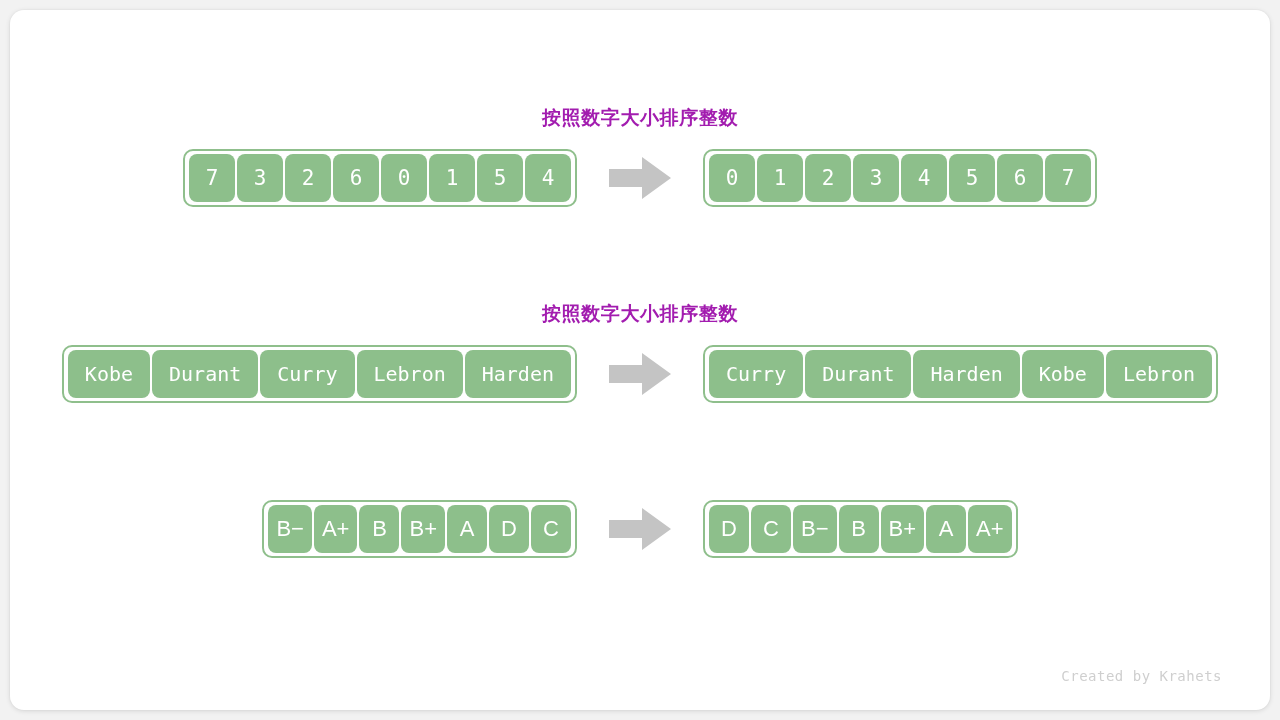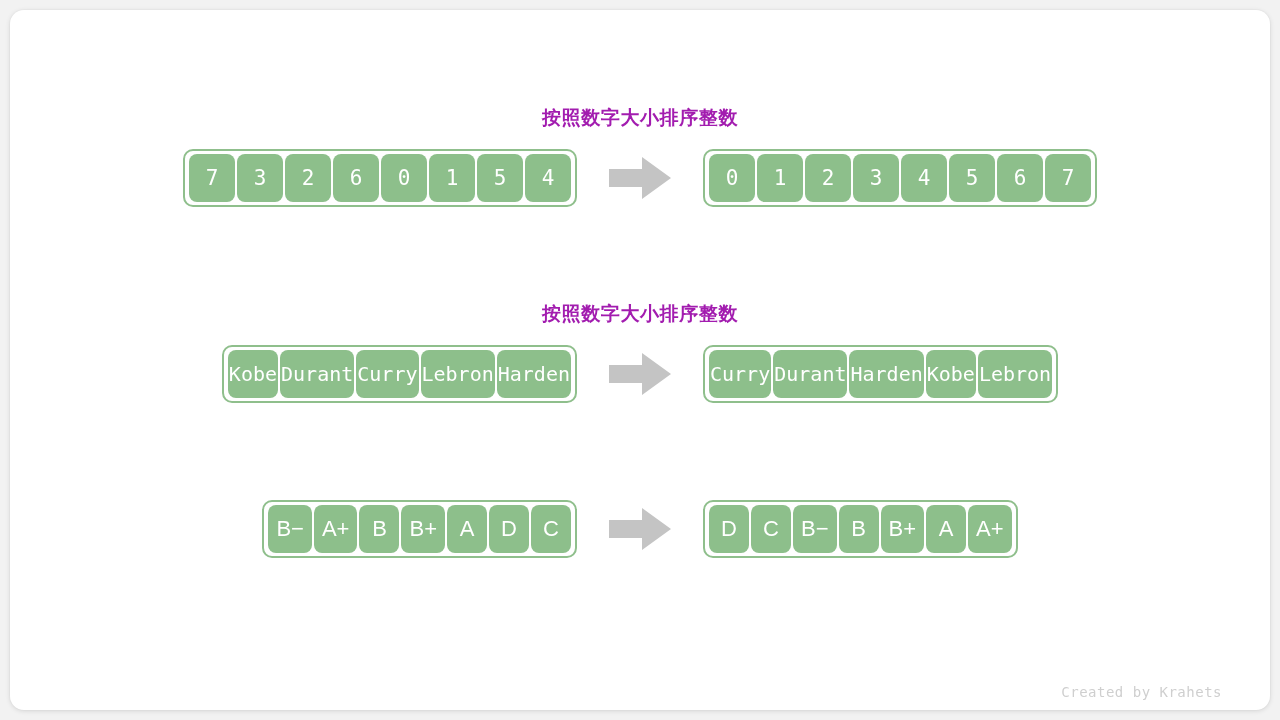--- a/index.html
+++ b/index.html
@@ -71,39 +71,39 @@
     align-items: center;
     justify-content: center;
     margin: 0 1px;
     box-sizing: border-box;
     font-family: "DejaVu Sans Mono", monospace;
     font-size: 21px;
     line-height: 1;
   }
 
   .cell.num { width: 46px; }
-  .cell.word { padding: 0 1px; font-size: 20px; }
+  .cell.word { padding: 0 17px; font-size: 20px; }
   .cell.grade {
     min-width: 40px;
     padding: 0 8px;
     font-family: "Liberation Sans", sans-serif;
     font-size: 22px;
   }
 
   .arrow {
     width: 62px;
     height: 46px;
     margin: 0 32px;
     flex: none;
   }
 
   .credit {
     position: absolute;
     right: 48px;
-    bottom: 10px;
+    bottom: 26px;
     font-family: "DejaVu Sans Mono", monospace;
     font-size: 14px;
     color: #cfcfcf;
     letter-spacing: 0.5px;
   }
 </style>
 </head>
 <body>
 
 <div id="canvas">

